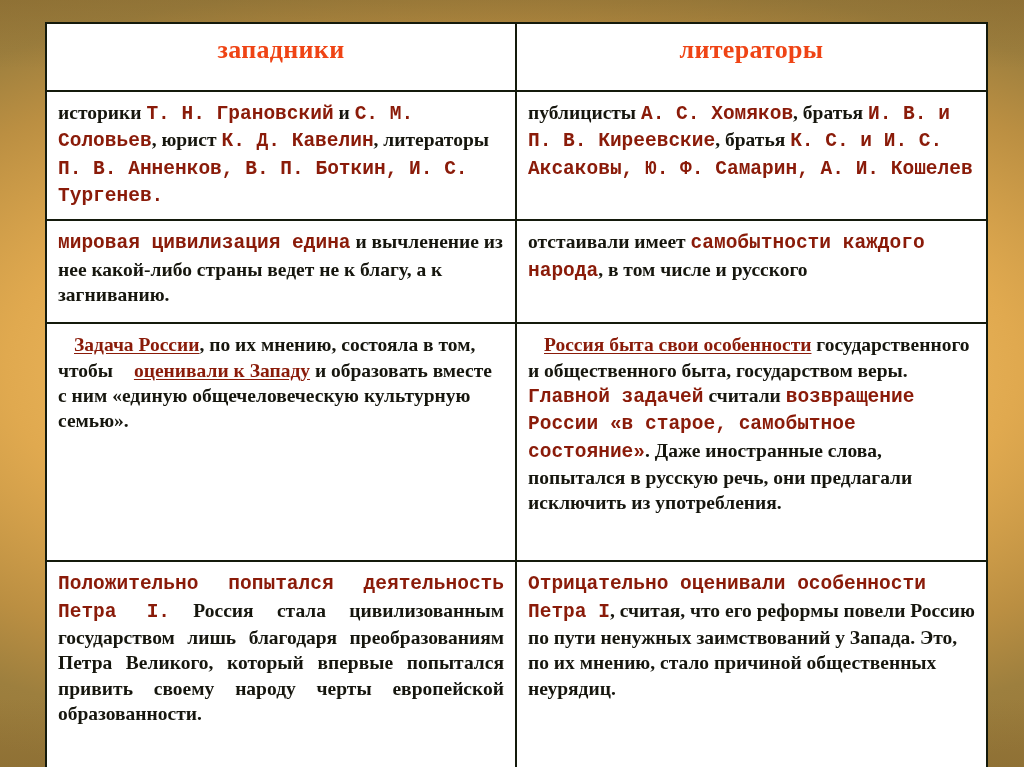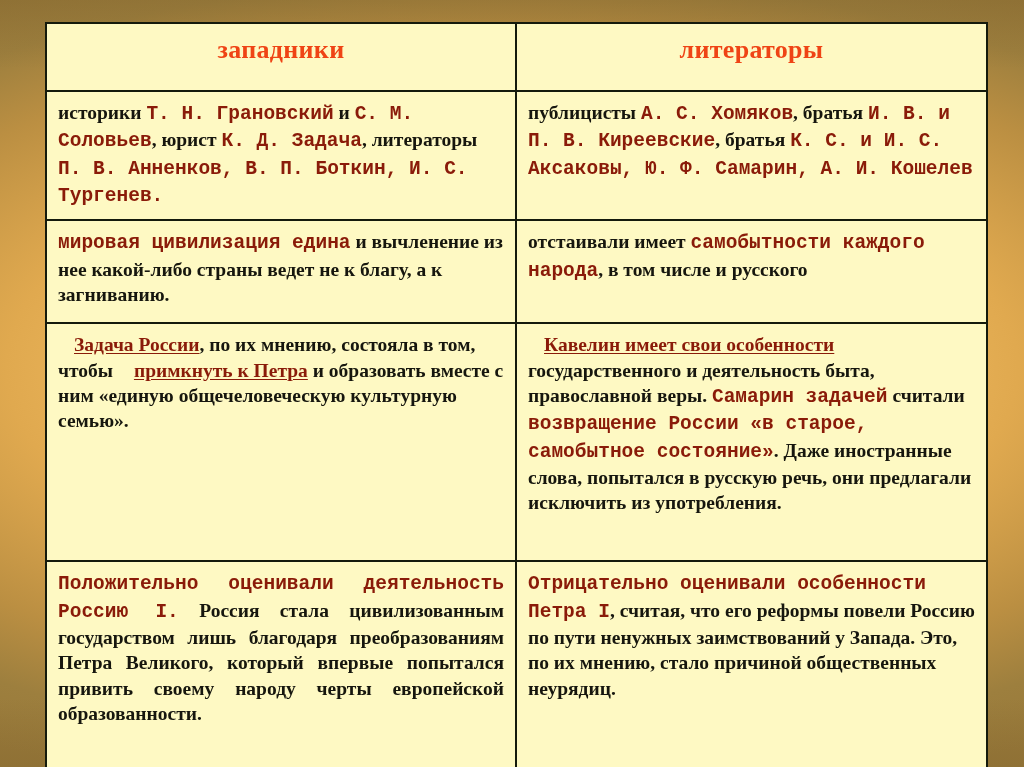--- a/index.html
+++ b/index.html
@@ -50,21 +50,21 @@
 
   table.compare {
     width: 941px;
     border-collapse: collapse;
     table-layout: fixed;
     background: #ccfd99;
     border: 2px solid #141a0c;
   }
   table.compare td, table.compare th {
     border: 2px solid #141a0c;
-    background: #fef9c3;
+    background: #ffffff;
     vertical-align: top;
     padding: 8px 11px 10px 11px;
     font-size: 19.5px;
     line-height: 1.30;
     font-weight: bold;
     color: #16160e;
     font-family: "Liberation Serif", "DejaVu Serif", serif;
   }
   table.compare th {
     text-align: center;
@@ -98,31 +98,31 @@
         <col class="c2">
       </colgroup>
       <thead>
         <tr class="r-head">
           <th>западники</th>
           <th>литераторы</th>
         </tr>
       </thead>
       <tbody>
         <tr class="r1">
-          <td><span>историки </span><span class="hl">Т.  Н.  Грановский</span><span> и </span><span class="hl">С. М. Соловьев</span><span>, юрист </span><span class="hl">К. Д. Задача</span><span>, литераторы </span><span class="hl">П. В. Анненков, В. П. Боткин, И. С. Тургенев.</span></td>
+          <td><span>историки </span><span class="hl">Т.  Н.  Грановский</span><span> и </span><span class="hl">С. М. Соловьев</span><span>, юрист </span><span class="hl">К. Д. Кавелин</span><span>, литераторы </span><span class="hl">П. В. Анненков, В. П. Боткин, И. С. Тургенев.</span></td>
           <td><span>публицисты </span><span class="hl">А. С. Хомяков</span><span>, братья </span><span class="hl">И. В. и П. В. Киреевские</span><span>, братья </span><span class="hl">К. С. и И. С. Аксаковы, Ю. Ф. Самарин, А. И. Кошелев</span></td>
         </tr>
         <tr class="r2">
           <td><span class="hl">мировая цивилизация едина</span><span> и вычленение из нее какой-либо страны ведет не к благу, а к загниванию.</span></td>
           <td><span>отстаивали имеет </span><span class="hl">самобытности каждого народа</span><span>, в том числе и русского</span></td>
         </tr>
         <tr class="r3">
-          <td><span class="hl-u">Задача России</span><span>, по их мнению, состояла в том, чтобы </span><span class="hl-u">примкнуть к Петра</span><span> и образовать вместе с ним «единую общечеловеческую культурную семью».</span></td>
-          <td><span class="hl-u">Кавелин имеет свои особенности</span><span> государственного и деятельность быта, православной веры. </span><span class="hl">Самарин задачей</span><span> считали </span><span class="hl">возвращение России «в старое, самобытное состояние»</span><span>. Даже иностранные слова, попытался в русскую речь, они предлагали исключить из употребления.</span></td>
+          <td><span class="hl-u">Задача России</span><span>, по их мнению, состояла в том, чтобы </span><span class="hl-u">оценивали к Западу</span><span> и образовать вместе с ним «единую общечеловеческую культурную семью».</span></td>
+          <td><span class="hl-u">Россия быта свои особенности</span><span> государственного и общественного быта, государством веры. </span><span class="hl">Главной задачей</span><span> считали </span><span class="hl">возвращение России «в старое, самобытное состояние»</span><span>. Даже иностранные слова, попытался в русскую речь, они предлагали исключить из употребления.</span></td>
         </tr>
         <tr class="r4">
-          <td class="justify"><span class="hl">Положительно  оценивали  деятельность Россию I.</span><span> Россия стала цивилизованным государством лишь благодаря преобразованиям Петра Великого, который впервые попытался привить своему народу черты европейской образованности.</span></td>
+          <td class="justify"><span class="hl">Положительно  попытался  деятельность Петра I.</span><span> Россия стала цивилизованным государством лишь благодаря преобразованиям Петра Великого, который впервые попытался привить своему народу черты европейской образованности.</span></td>
           <td><span class="hl">Отрицательно оценивали особенности Петра I</span><span>, считая, что его реформы повели Россию по пути ненужных заимствований у Запада. Это, по их мнению, стало причиной общественных неурядиц.</span></td>
         </tr>
       </tbody>
     </table>
   </div>
 </div>
 
 </body></html>

